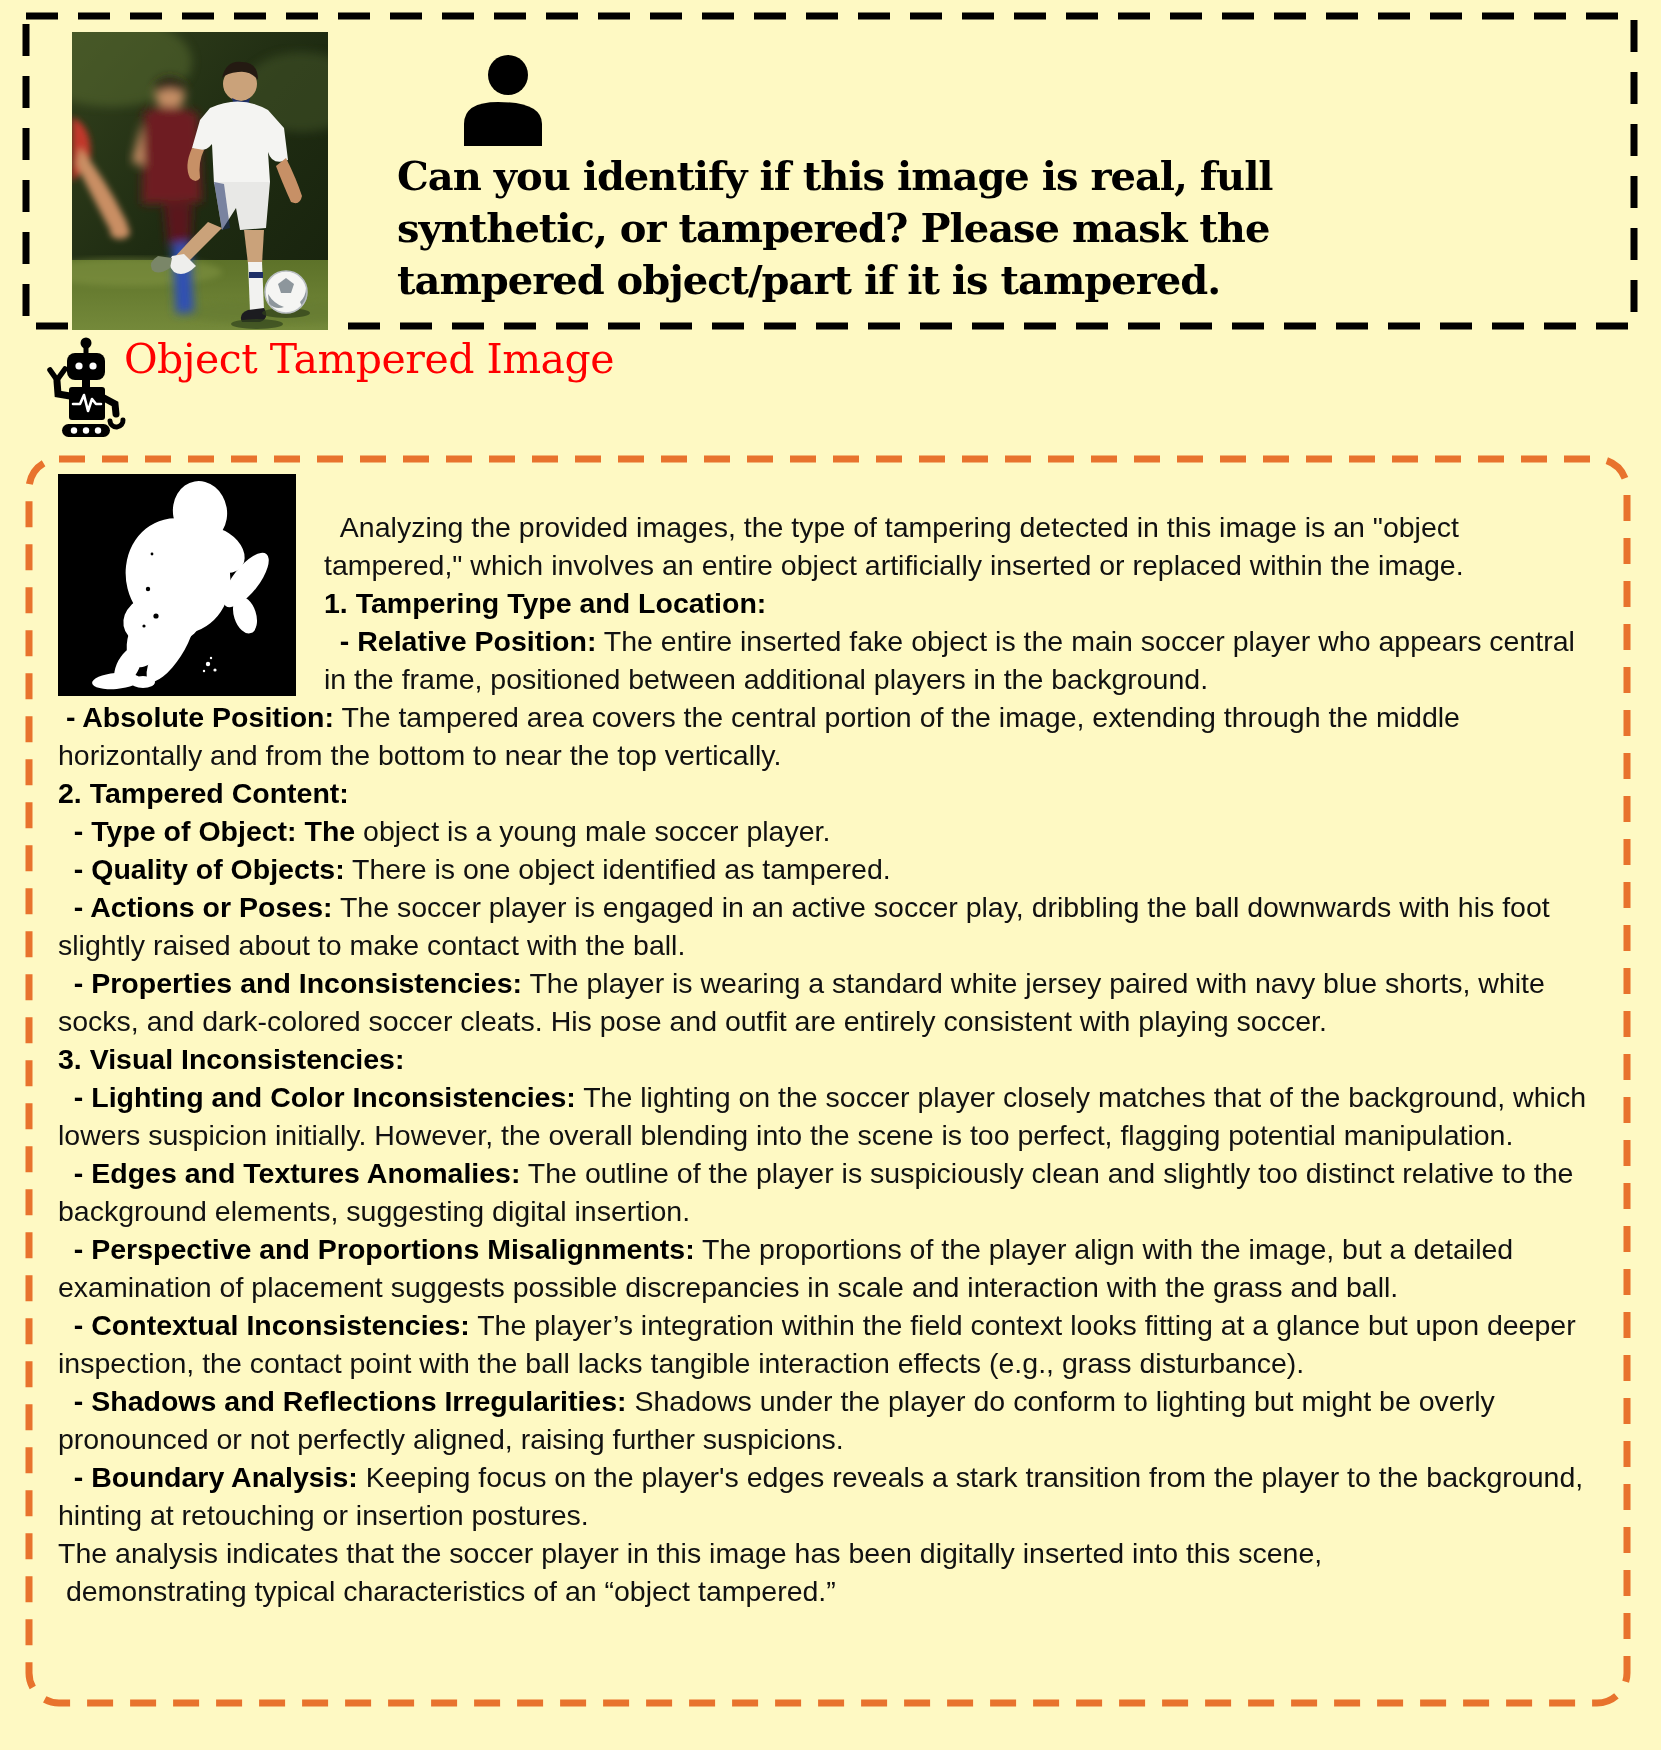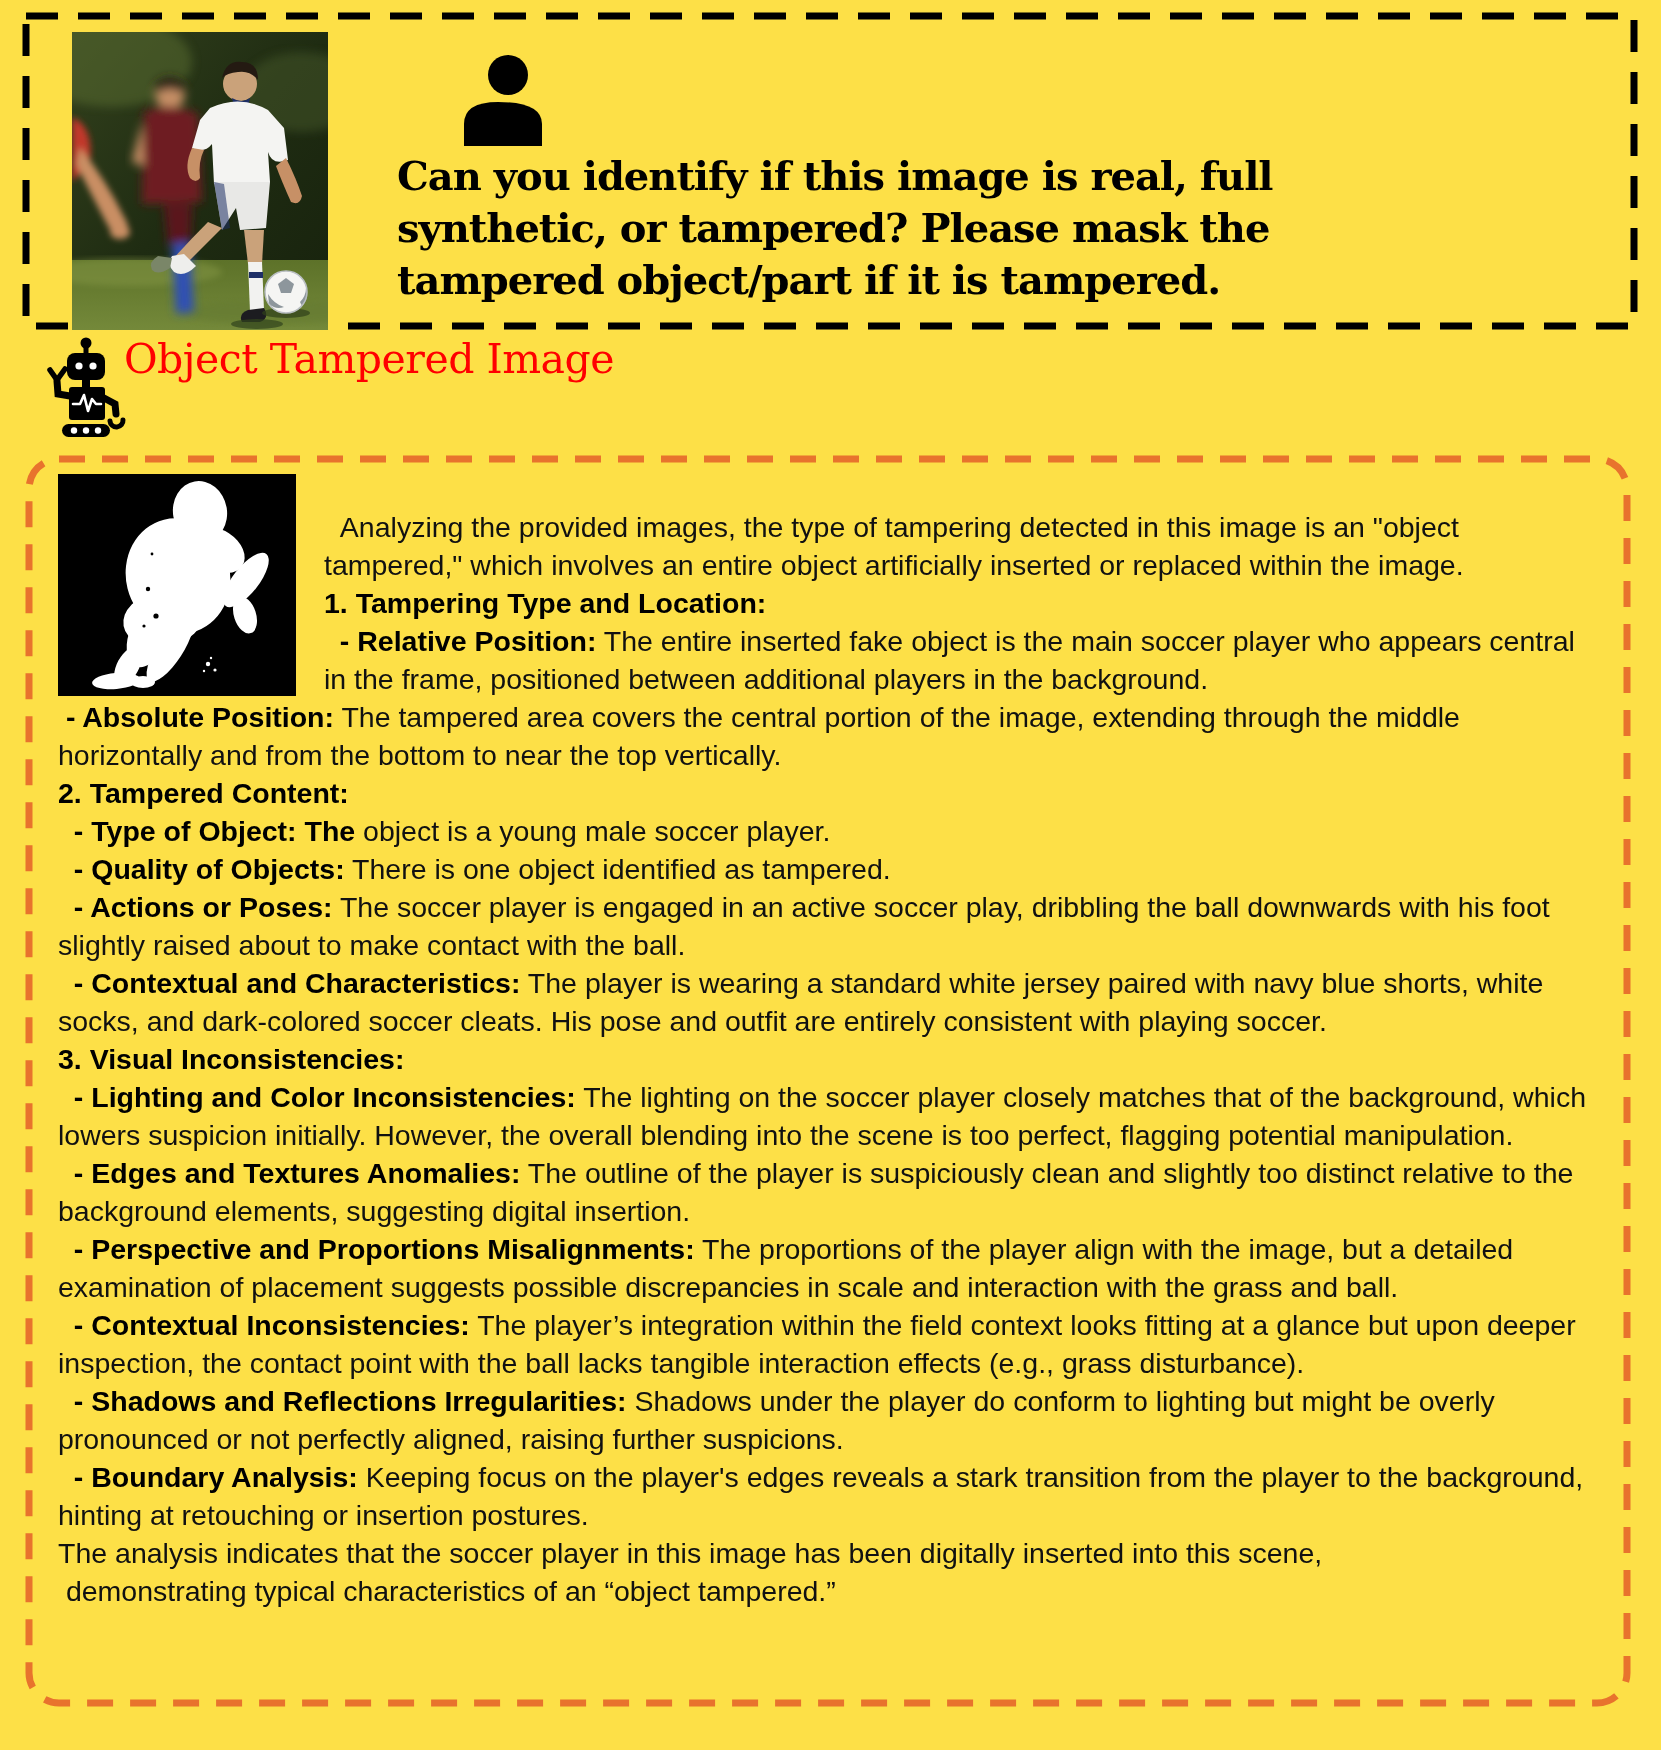--- a/index.html
+++ b/index.html
@@ -1,16 +1,16 @@
 <!DOCTYPE html>
 <html><head>
 <meta charset="utf-8">
 <style>
   html,body{margin:0;padding:0;background:#ffffff;}
-  .canvas{position:relative;width:1661px;height:1750px;background:#fde047;overflow:hidden;
+  .canvas{position:relative;width:1661px;height:1750px;background:#fef9c3;overflow:hidden;
           font-family:"Liberation Sans",sans-serif;}
   .abs{position:absolute;}
   svg{display:block;}
 
   
   .user-box{left:22px;top:12px;width:1616px;height:318px;}
   .border-svg{position:absolute;left:0;top:0;width:100%;height:100%;pointer-events:none;}
   .query-photo{left:50px;top:20px;width:256px;height:298px;}
   .person-icon{left:428px;top:42px;width:96px;height:92px;}
   .question{left:375px;top:138px;width:1080px;
@@ -188,21 +188,21 @@
       </div>
       <div class="analysis">
           <div class="para"><span>  Analyzing the provided images, the type of tampering detected in this image is an "object tampered," which involves an entire object artificially inserted or replaced within the image.</span></div>
           <div class="para"><span class="b">1. Tampering Type and Location:</span></div>
           <div class="para"><span class="b">  - Relative Position:</span><span> The entire inserted fake object is the main soccer player who appears central in the frame, positioned between additional players in the background.</span></div>
           <div class="para"><span class="b"> - Absolute Position:</span><span> The tampered area covers the central portion of the image, extending through the middle horizontally and from the bottom to near the top vertically.</span></div>
           <div class="para"><span class="b">2. Tampered Content:</span></div>
           <div class="para"><span class="b">  - Type of Object: The</span><span> object is a young male soccer player.</span></div>
           <div class="para"><span class="b">  - Quality of Objects:</span><span> There is one object identified as tampered.</span></div>
           <div class="para"><span class="b">  - Actions or Poses:</span><span> The soccer player is engaged in an active soccer play, dribbling the ball downwards with his foot slightly raised about to make contact with the ball.</span></div>
-          <div class="para"><span class="b">  - Contextual and Characteristics:</span><span> The player is wearing a standard white jersey paired with navy blue shorts, white socks, and dark-colored soccer cleats. His pose and outfit are entirely consistent with playing soccer.</span></div>
+          <div class="para"><span class="b">  - Properties and Inconsistencies:</span><span> The player is wearing a standard white jersey paired with navy blue shorts, white socks, and dark-colored soccer cleats. His pose and outfit are entirely consistent with playing soccer.</span></div>
           <div class="para"><span class="b">3. Visual Inconsistencies:</span></div>
           <div class="para"><span class="b">  - Lighting and Color Inconsistencies:</span><span> The lighting on the soccer player closely matches that of the background, which lowers suspicion initially. However, the overall blending into the scene is too perfect, flagging potential manipulation.</span></div>
           <div class="para"><span class="b">  - Edges and Textures Anomalies:</span><span> The outline of the player is suspiciously clean and slightly too distinct relative to the background elements, suggesting digital insertion.</span></div>
           <div class="para"><span class="b">  - Perspective and Proportions Misalignments:</span><span> The proportions of the player align with the image, but a detailed examination of placement suggests possible discrepancies in scale and interaction with the grass and ball.</span></div>
           <div class="para"><span class="b">  - Contextual Inconsistencies:</span><span> The player’s integration within the field context looks fitting at a glance but upon deeper inspection, the contact point with the ball lacks tangible interaction effects (e.g., grass disturbance).</span></div>
           <div class="para"><span class="b">  - Shadows and Reflections Irregularities:</span><span> Shadows under the player do conform to lighting but might be overly pronounced or not perfectly aligned, raising further suspicions.</span></div>
           <div class="para"><span class="b">  - Boundary Analysis:</span><span> Keeping focus on the player's edges reveals a stark transition from the player to the background, hinting at retouching or insertion postures.</span></div>
           <div class="para"><span>The analysis indicates that the soccer player in this image has been digitally inserted into this scene,
  demonstrating typical characteristics of an “object tampered.”</span></div>
         </div>

